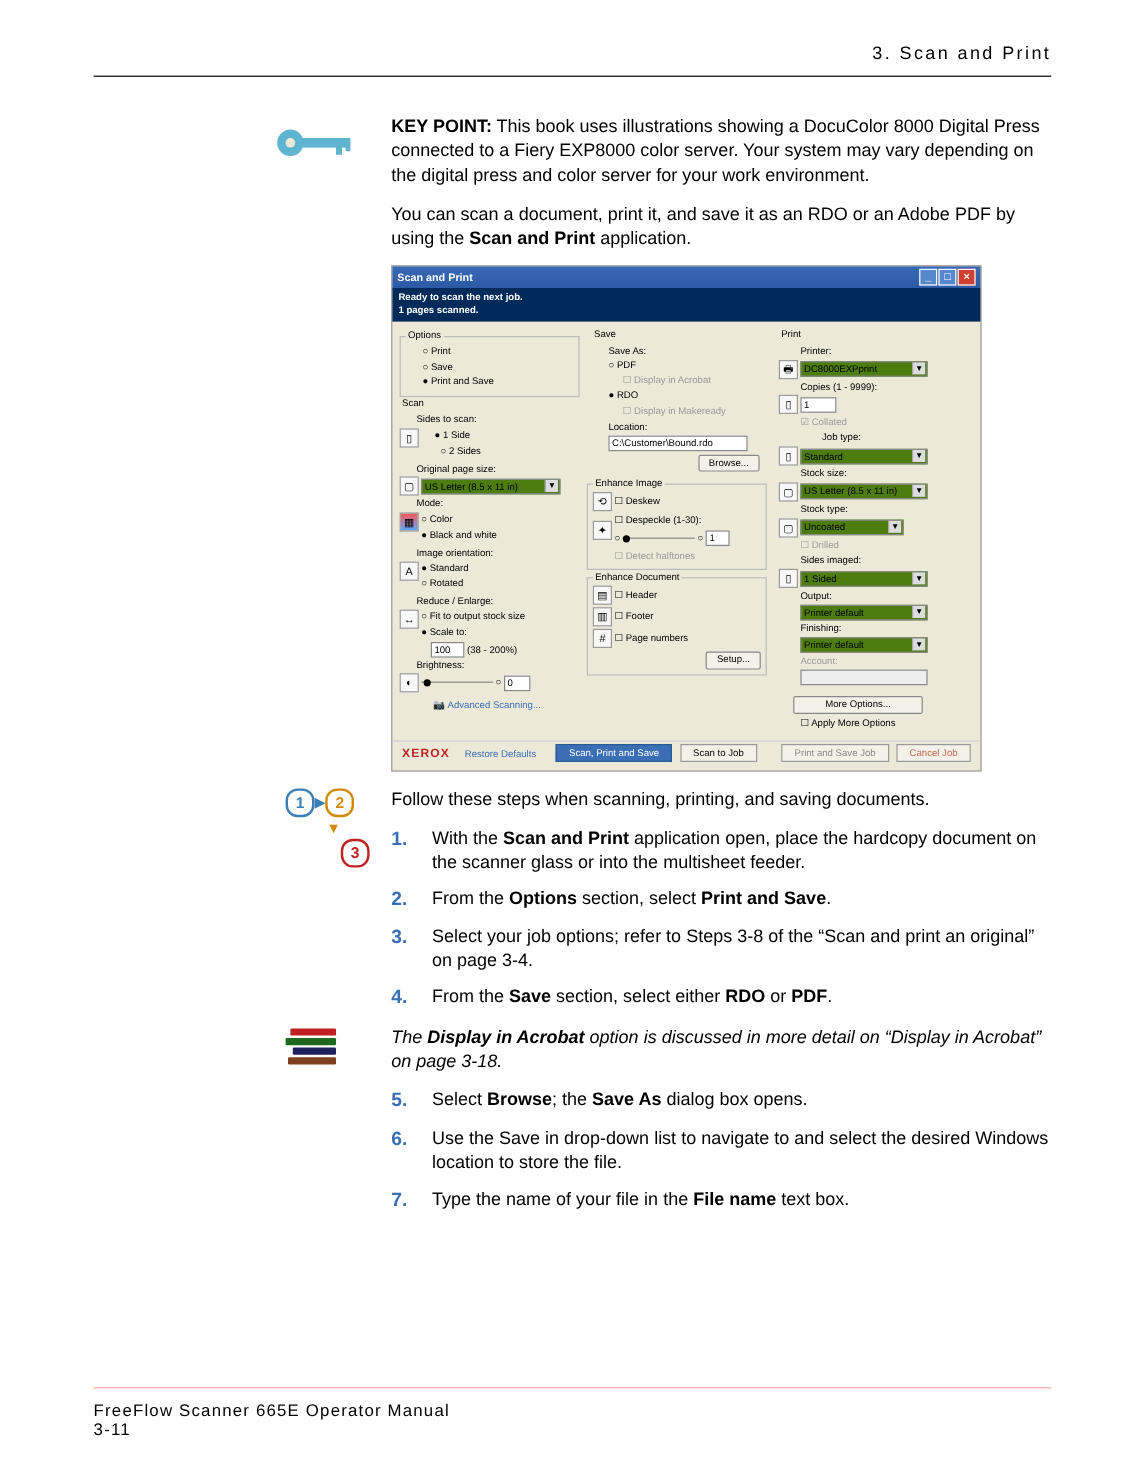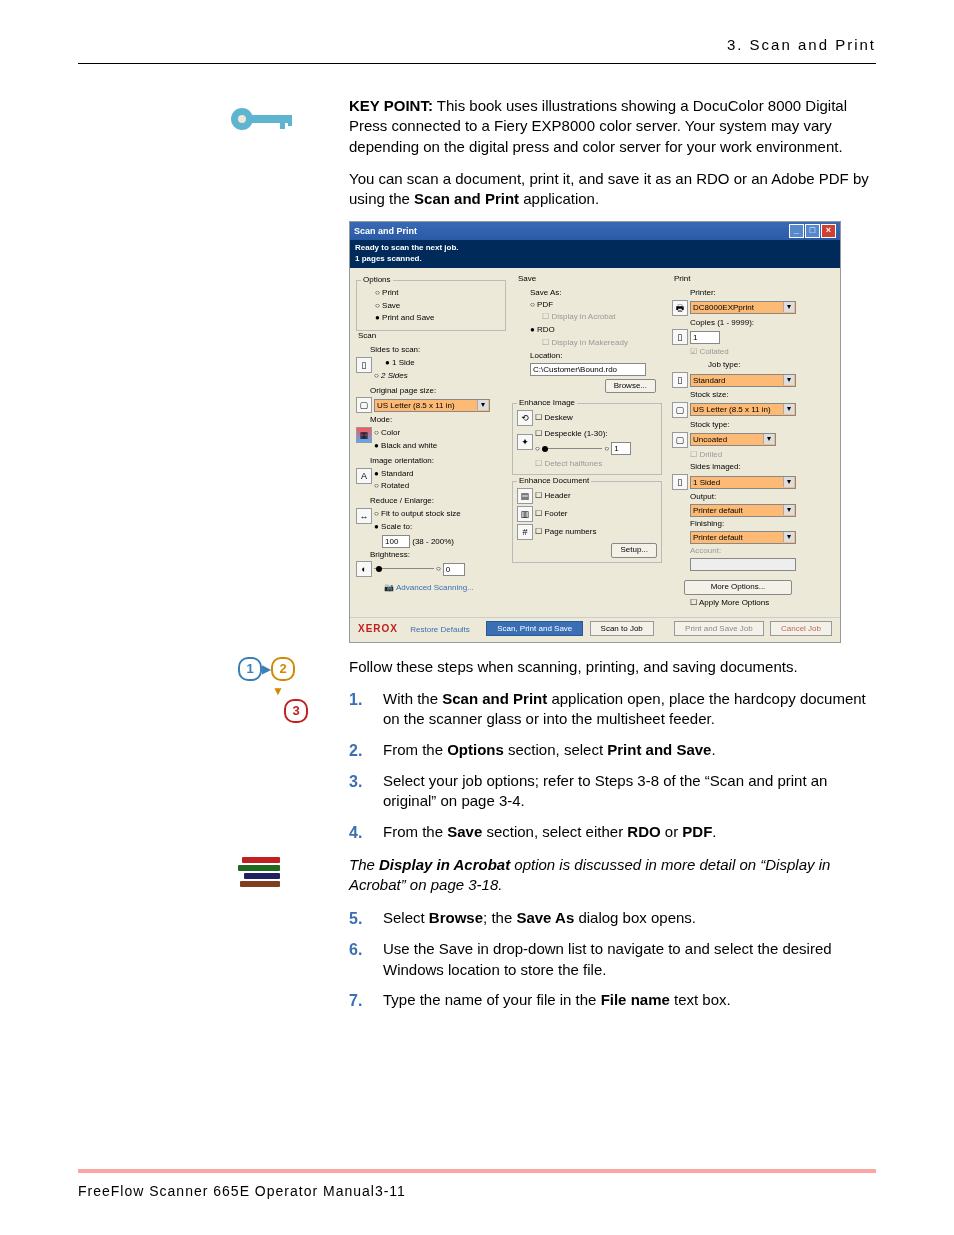--- a/index.html
+++ b/index.html
@@ -25,21 +25,20 @@
     margin-bottom: 32px;
   }
   .section-title {
     color: #3a6fb5;
     font-size: 22px;
     font-weight: bold;
     margin-bottom: 26px;
   }
   .two-col {
     display: flex;
-    gap: 23px;
   }
   .margin-col {
     width: 248px;
     flex: none;
     padding-right: 12px;
     box-sizing: border-box;
   }
   .body-col {
     flex: 1;
     font-size: 15px;
@@ -116,21 +115,21 @@
   .ss-col.options { flex:0 0 150px; }
   .ss-col.save { flex:0 0 150px; }
   .ss-col.print { flex:0 0 140px; }
   .ss-row { margin:1px 0 2px 14px; white-space:nowrap;}
   .ss-label { margin:2px 0 1px 0; }
   .radio::before { content:"○ "; }
   .radio.sel::before { content:"● "; }
   .check::before { content:"☐ "; }
   .check.sel::before { content:"☑ "; }
   .ss-select {
-    display:inline-block; border:1px solid #888; background:#fdba74; padding:0 2px;
+    display:inline-block; border:1px solid #888; background:#4d7c0f; padding:0 2px;
     width:90px; font-size:8px; height:11px; line-height:11px; position:relative;
   }
   .ss-select::after {
     content:"▾"; position:absolute; right:1px; top:0; font-size:8px; background:#ddd;
     width:10px; text-align:center; height:10px; line-height:10px; border-left:1px solid #aaa;
   }
   .ss-input {
     display:inline-block; border:1px solid #888; background:#fff; padding:0 2px;
     font-size:8px; height:11px; line-height:11px;
   }
@@ -165,23 +164,23 @@
   .ol-steps > li {
     display:flex; margin-bottom:10px; font-size:15px; line-height:1.35;
   }
   .ol-steps .num {
     color:#3a6fb5; font-weight:bold; font-size:16px; width:34px; flex:none;
   }
   .ol-steps .txt { flex:1; }
   .note-italic { font-style: italic; margin:2px 0 10px 34px;}
   .page-footer {
     position:absolute; bottom:36px; left:78px; right:78px;
-    border-top:4px solid #fca5a5; padding-top:10px;
+    border-top:1px solid #fca5a5; padding-top:10px;
     display:flex; justify-content:flex-start;
-    font-size:14px; letter-spacing:1px;
+    font-size:14px; letter-spacing:1px;flex-direction:column;
   }
   .disabled { color:#999; }
 </style>
 </head>
 <body>
 
 <div class="page">
 
   <div class="chapter-header">3. Scan and Print</div>
 
@@ -226,21 +225,21 @@
               <div class="ss-row radio">Save</div>
               <div class="ss-row radio sel">Print and Save</div>
             </div>
             <div class="ss-group" style="border:none;padding-left:0;">
               <span class="legend" style="left:0;">Scan</span>
               <div class="ss-label" style="margin-left:14px;">Sides to scan:</div>
               <div style="display:flex;">
                 <span class="ss-iconbox">▯</span>
                 <div>
                   <div class="ss-row radio sel" style="margin-left:11px;">1 Side</div>
-                  <div class="ss-row radio" style="margin-left:0;font-style:italic;">2 Sides</div>
+                  <div class="ss-row radio" style="margin-left:16px;">2 Sides</div>
                 </div>
               </div>
               <div class="ss-label" style="margin-left:14px;">Original page size:</div>
               <div style="display:flex;align-items:center;">
                 <span class="ss-iconbox">▢</span>
                 <span class="ss-select" style="width:110px;">US Letter (8.5 x 11 in)</span>
               </div>
               <div class="ss-label" style="margin-left:14px;">Mode:</div>
               <div style="display:flex;">
                 <span class="ss-iconbox" style="background:linear-gradient(#f55,#5af);">▦</span>

